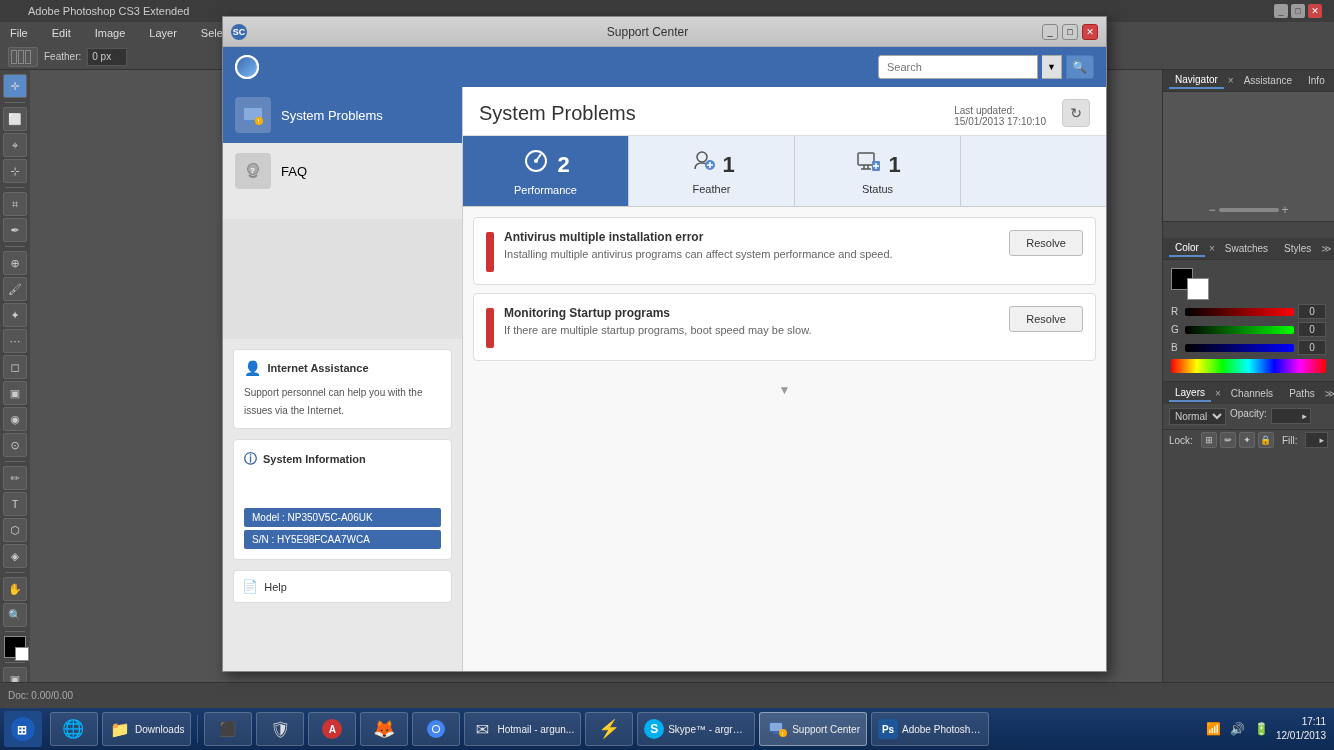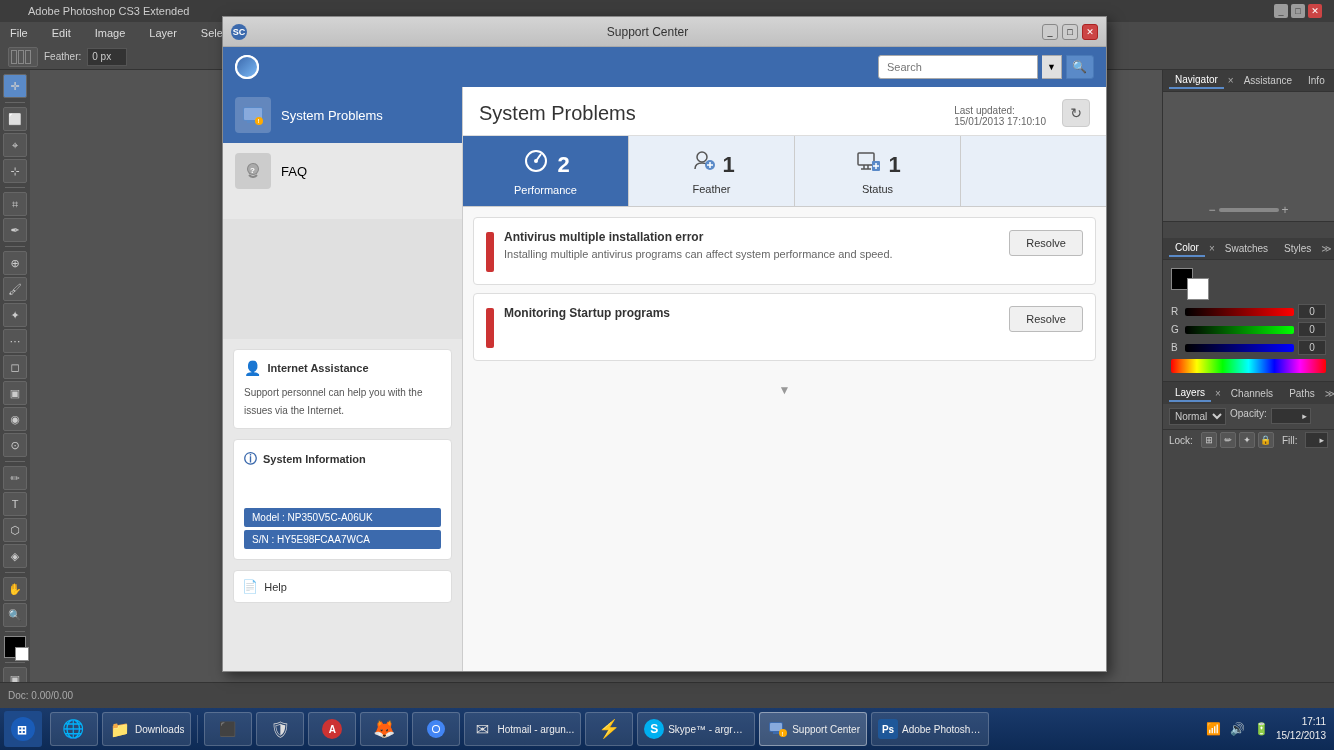--- a/index.html
+++ b/index.html
@@ -462,20 +462,21 @@
             <div class="problem-title">Antivirus multiple installation error</div>
             <div class="problem-desc">Installing multiple antivirus programs can affect system performance and speed.</div>
           </div>
           <button class="resolve-btn">Resolve</button>
         </div>
 
         <div class="problem-item">
           <div class="problem-icon"></div>
           <div class="problem-text">
             <div class="problem-title">Monitoring Startup programs</div>
+            <div class="problem-desc">If there are multiple startup programs, boot speed may be slow.</div>
           </div>
           <button class="resolve-btn">Resolve</button>
         </div>
       </div>
 
       <div class="scroll-indicator">▼</div>
     </div>
   </div>
 </div>
 
@@ -560,16 +561,16 @@
     <div class="taskbar-icon" style="width:20px;height:20px;background:#1e5799;border-radius:3px;display:flex;align-items:center;justify-content:center;font-size:10px;color:white;font-weight:bold;">Ps</div>
     <span class="taskbar-label">Adobe Photosho...</span>
   </div>
 
   <div class="taskbar-right">
     <div class="taskbar-sys-icon">📶</div>
     <div class="taskbar-sys-icon">🔊</div>
     <div class="taskbar-sys-icon">🔋</div>
     <div class="taskbar-time">
       <div>17:11</div>
-      <div>15/12/2013</div>
+      <div>12/01/2013</div>
     </div>
   </div>
 </div>
 
 </body></html>

